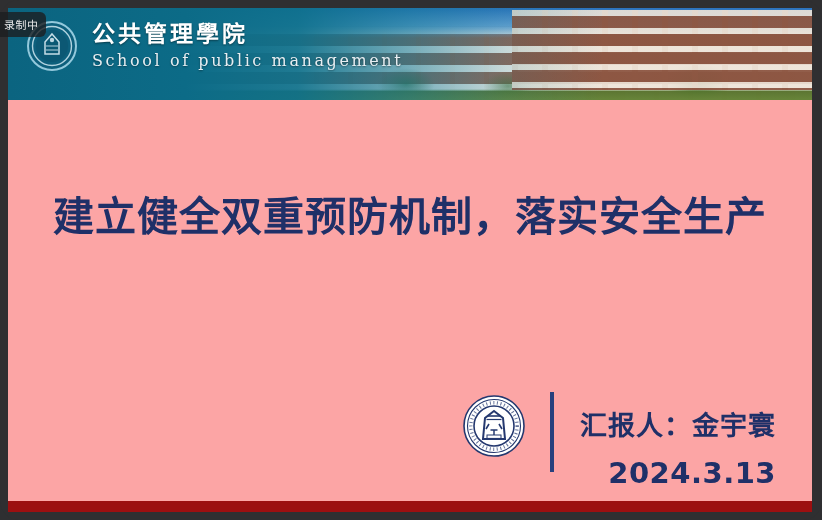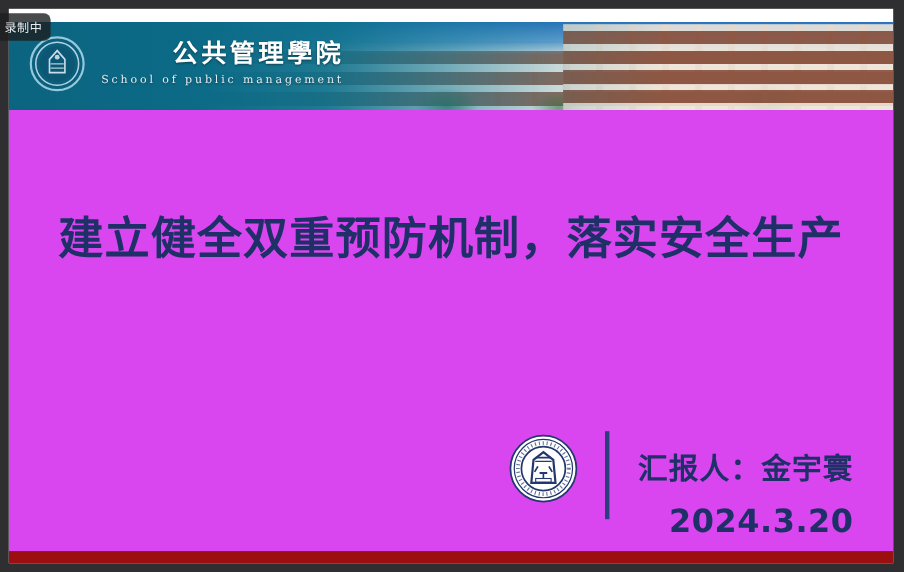--- a/index.html
+++ b/index.html
@@ -31,26 +31,25 @@
     top: 8px;
     width: 804px;
     height: 504px;
     background: #ffffff;
     overflow: hidden;
   }
 
   
   .banner {
     position: absolute;
-    left: 0; top: 12px;
+    left: 0; top: 0;
     width: 804px;
     height: 104px;
     overflow: hidden;
     background: #0d6a86;
-    text-align: right;
   }
   
   .banner-photo {
     position: absolute;
     inset: 0;
     background:
       
       linear-gradient(to bottom,
         rgba(0,0,0,0) 0%, rgba(0,0,0,0) 78%,
         rgba(82,120,44,0.85) 80%, rgba(104,143,58,0.9) 92%,
@@ -129,33 +128,33 @@
     color: #ffffff;
     font-size: 23px;
     font-weight: bold;
     letter-spacing: 3px;
     text-shadow: 0 1px 2px rgba(0,0,0,.45);
     font-family: "DejaVu Sans", "Liberation Sans", sans-serif;
   }
   .brand-en {
     margin-top: 7px;
     color: #e7eef2;
-    font-size: 10px;
+    font-size: 16px;
     letter-spacing: 2.6px;
     text-shadow: 0 1px 2px rgba(0,0,0,.4);
     font-family: "DejaVu Serif", "Liberation Serif", serif;
   }
 
   
   .body-area {
     position: absolute;
     left: 0; top: 92px;
     width: 804px;
     height: 412px;
-    background: #d946ef;
+    background: #fca5a5;
   }
 
   .slide-title {
     position: absolute;
     left: 36px;
     top: 88px;
     width: 732px;
     text-align: center;
     color: #1f3068;
     font-size: 41px;
@@ -285,20 +284,20 @@
             <rect x="25" y="41" width="14" height="3.4" fill="none" stroke="#24386f" stroke-width="1"></rect>
 
             <circle cx="32" cy="32" r="23.2" fill="none" stroke="#24386f" stroke-width="3.4" stroke-dasharray="1 2.6" opacity="0.7"></circle>
           </svg>
         </div>
 
         <div class="presenter-divider"></div>
 
         <div class="presenter-lines">
           <div class="presenter-name">汇报人：金宇寰</div>
-          <div class="presenter-date">2024.3.20</div>
+          <div class="presenter-date">2024.3.13</div>
         </div>
       </div>
     </div>
 
     <div class="slide-footer-bar"></div>
   </div>
 </div>
 
 </body></html>

